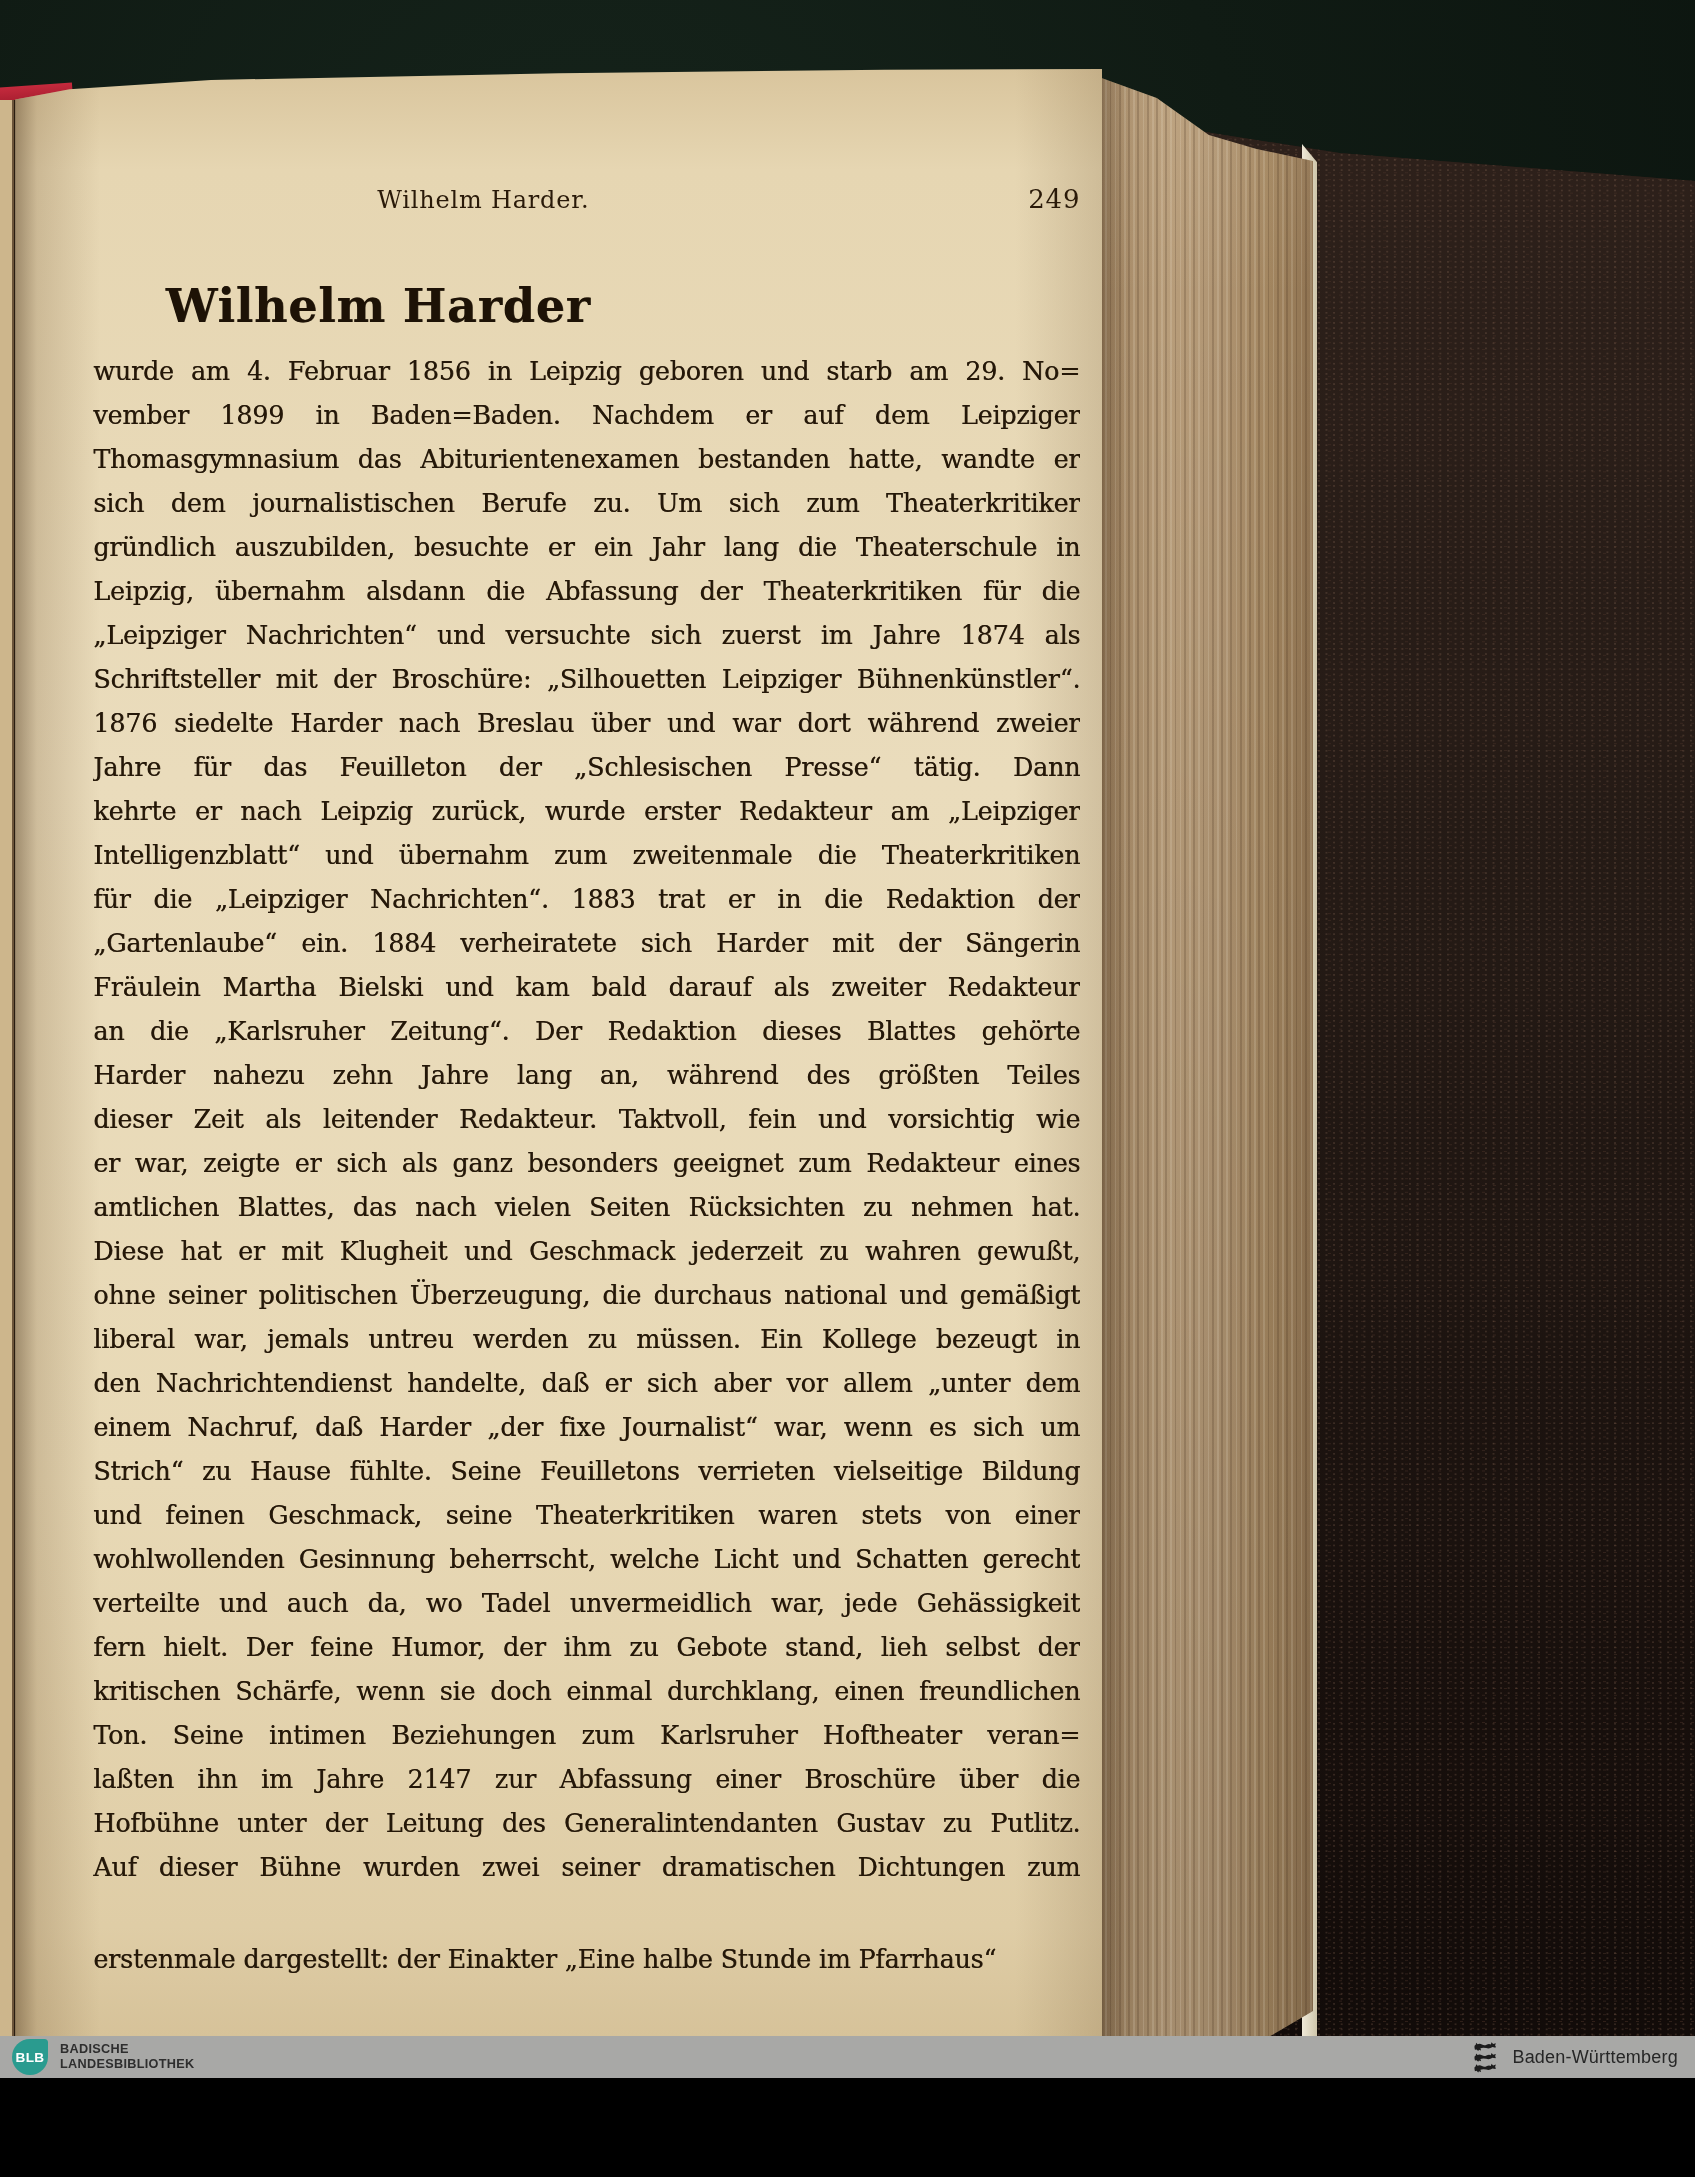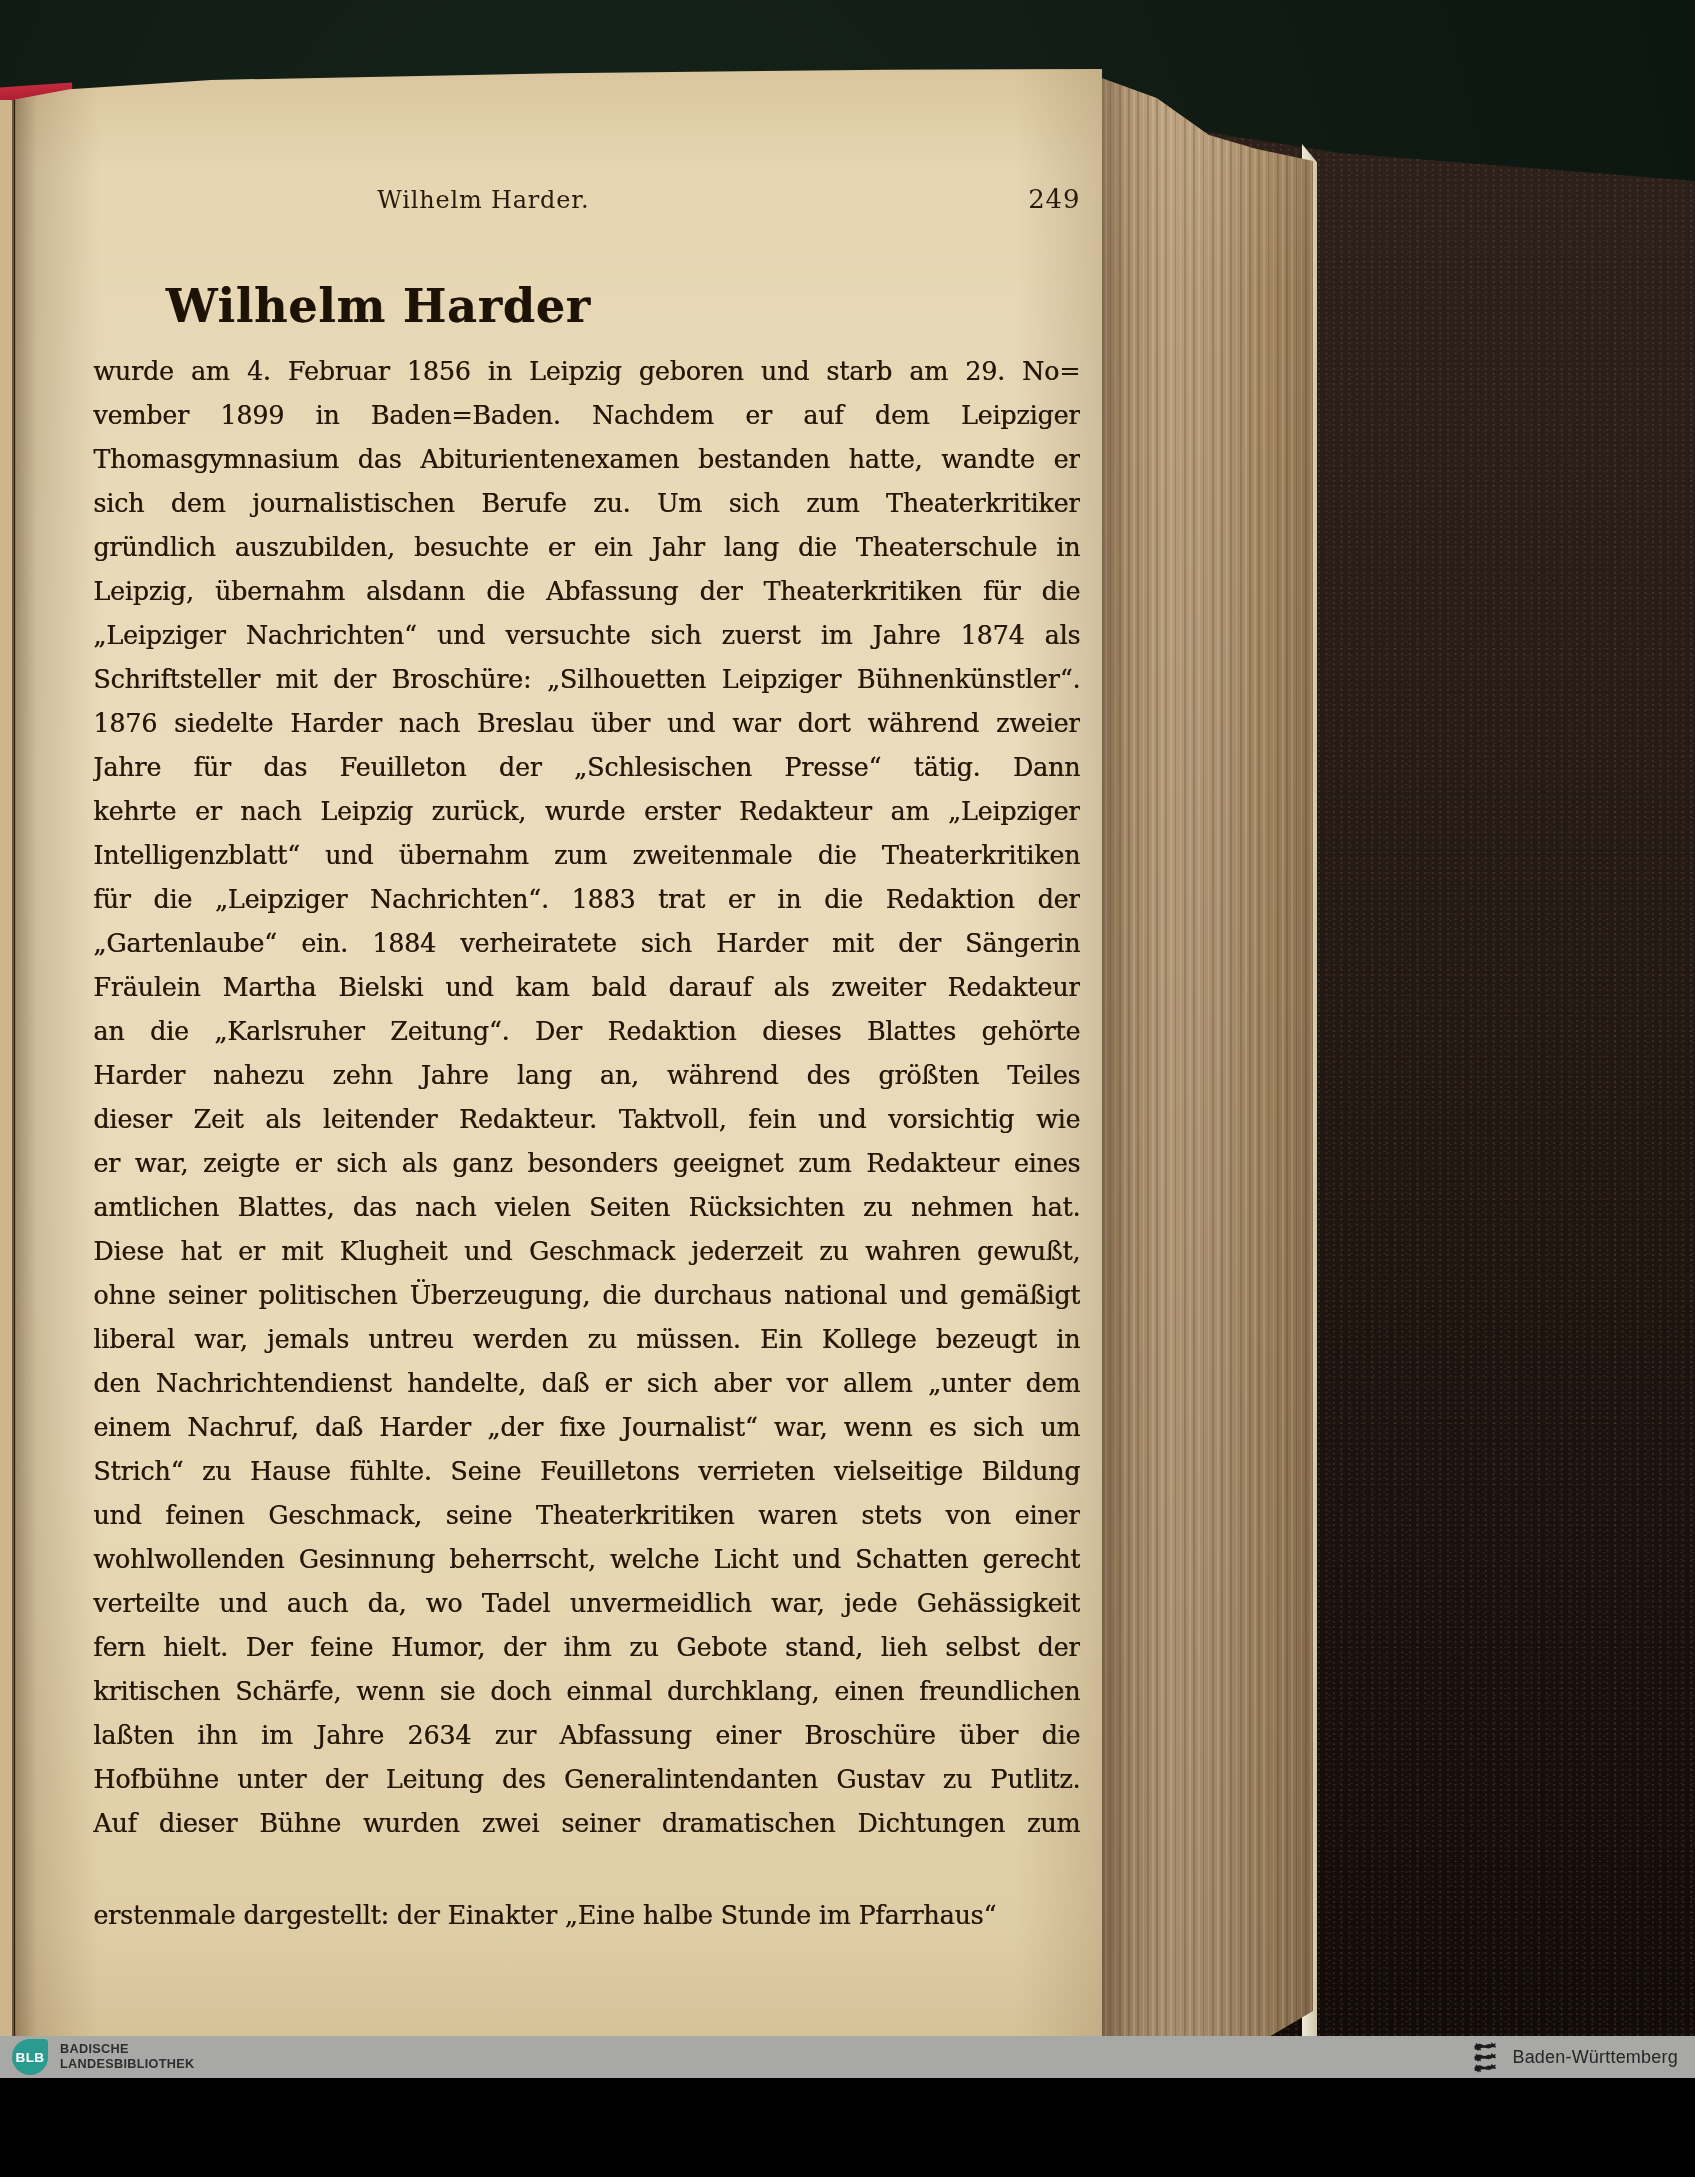--- a/index.html
+++ b/index.html
@@ -150,21 +150,22 @@
         <div class="text-line">ohne seiner politischen Überzeugung, die durchaus national und gemäßigt</div>
         <div class="text-line">liberal war, jemals untreu werden zu müssen. Ein Kollege bezeugt in</div>
         <div class="text-line">den Nachrichtendienst handelte, daß er sich aber vor allem „unter dem</div>
         <div class="text-line">einem Nachruf, daß Harder „der fixe Journalist“ war, wenn es sich um</div>
         <div class="text-line">Strich“ zu Hause fühlte. Seine Feuilletons verrieten vielseitige Bildung</div>
         <div class="text-line">und feinen Geschmack, seine Theaterkritiken waren stets von einer</div>
         <div class="text-line">wohlwollenden Gesinnung beherrscht, welche Licht und Schatten gerecht</div>
         <div class="text-line">verteilte und auch da, wo Tadel unvermeidlich war, jede Gehässigkeit</div>
         <div class="text-line">fern hielt. Der feine Humor, der ihm zu Gebote stand, lieh selbst der</div>
         <div class="text-line">kritischen Schärfe, wenn sie doch einmal durchklang, einen freundlichen</div>
-        <div class="text-line">laßten ihn im Jahre 2634 zur Abfassung einer Broschüre über die</div>
+        <div class="text-line">Ton. Seine intimen Beziehungen zum Karlsruher Hoftheater veran=</div>
+        <div class="text-line">laßten ihn im Jahre 2147 zur Abfassung einer Broschüre über die</div>
         <div class="text-line">Hofbühne unter der Leitung des Generalintendanten Gustav zu Putlitz.</div>
         <div class="text-line">Auf dieser Bühne wurden zwei seiner dramatischen Dichtungen zum</div>
         <div class="text-line">erstenmale dargestellt: der Einakter „Eine halbe Stunde im Pfarrhaus“</div>
       </div>
   </div>
 
   <div class="footer-bar">
     <div class="blb-group">
       <div class="blb-logo">BLB</div>
       <div class="blb-name">

